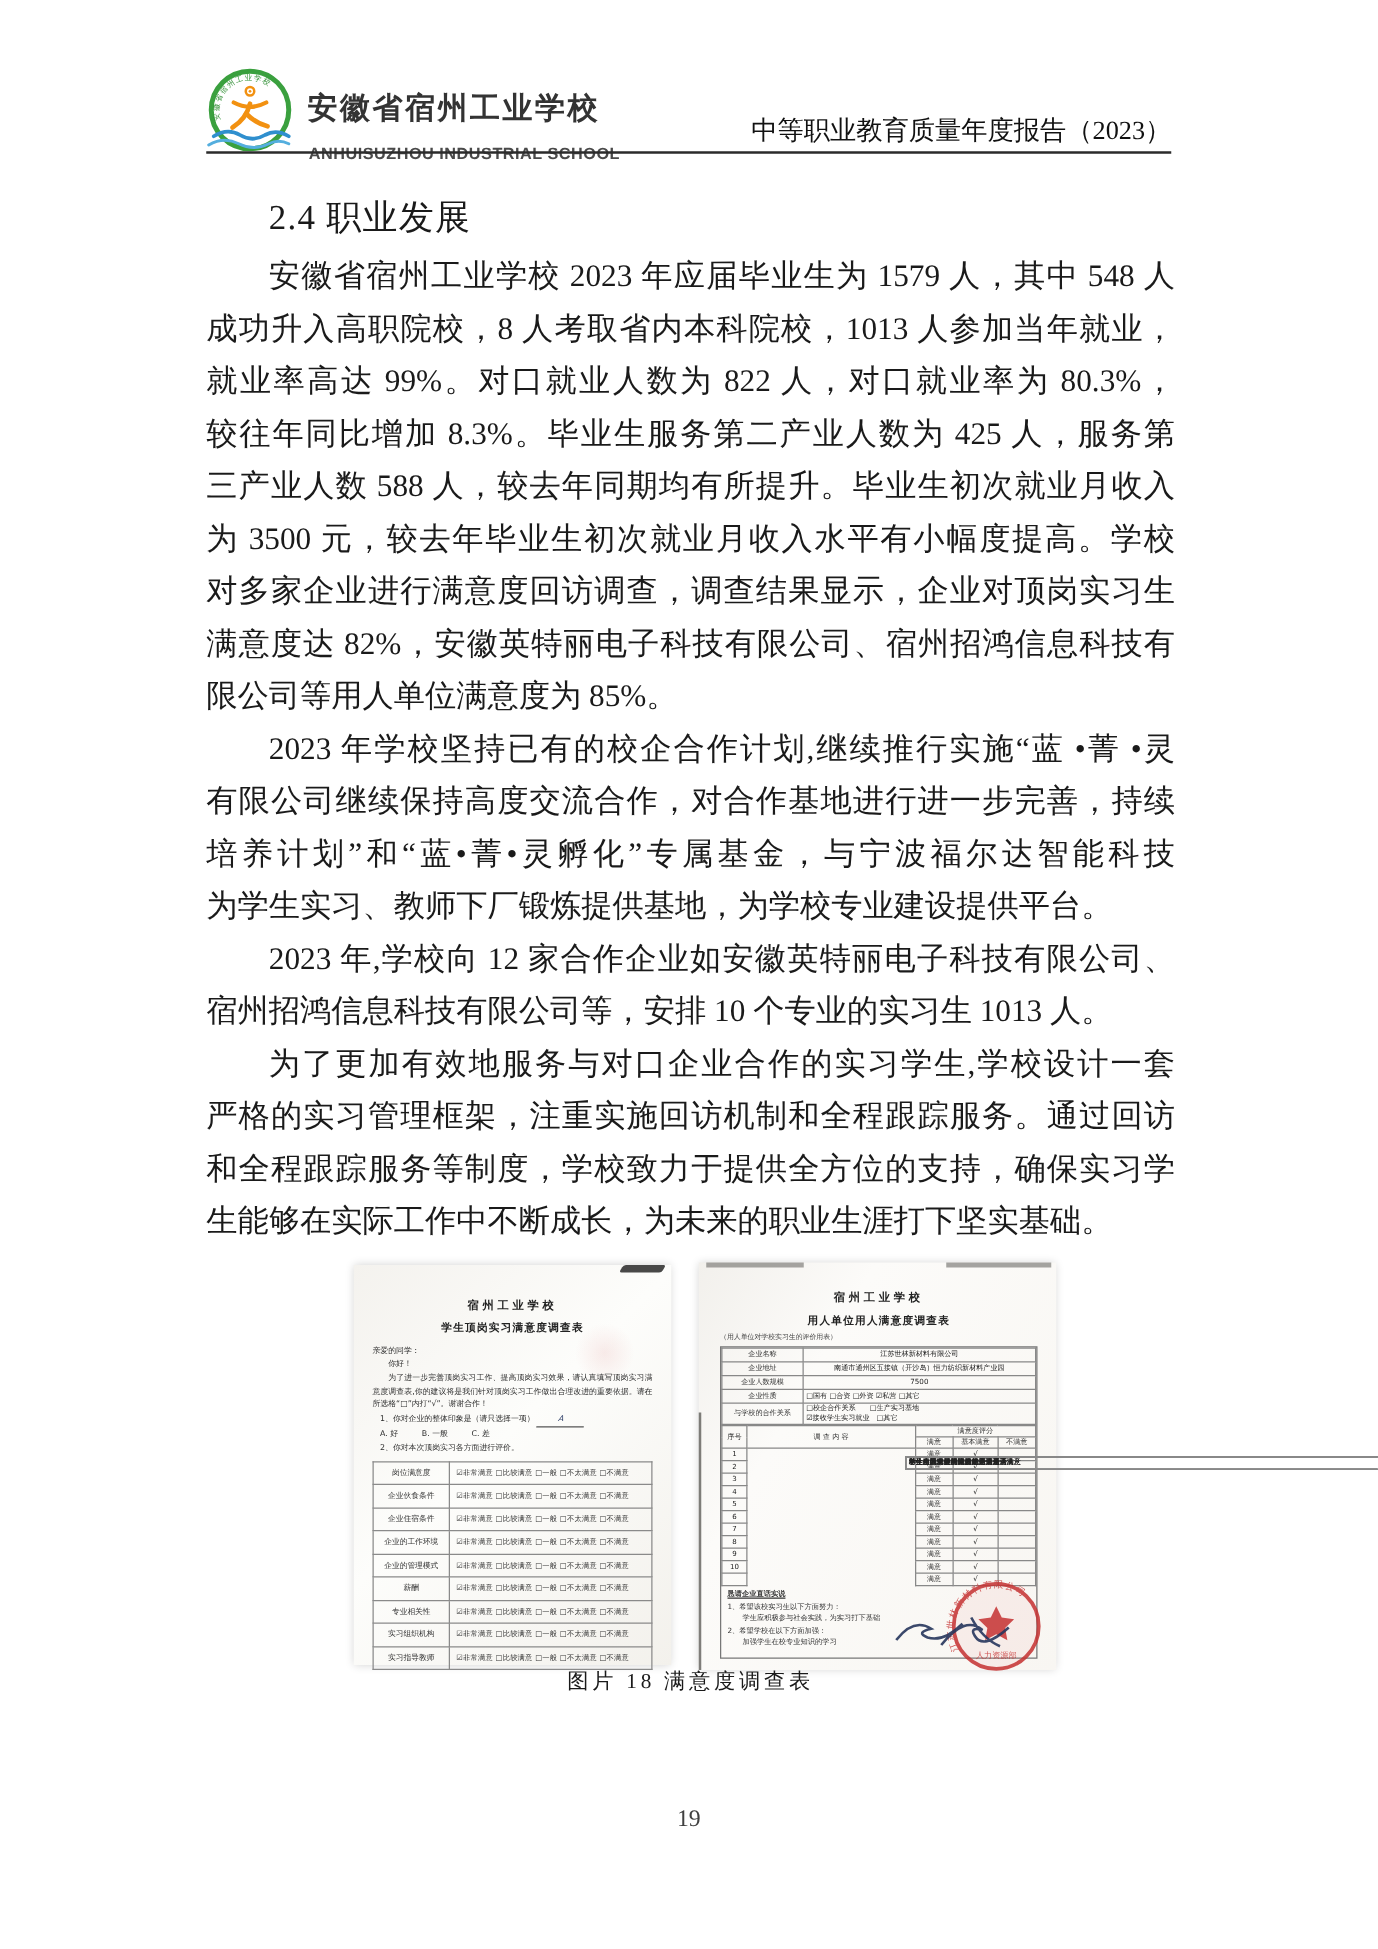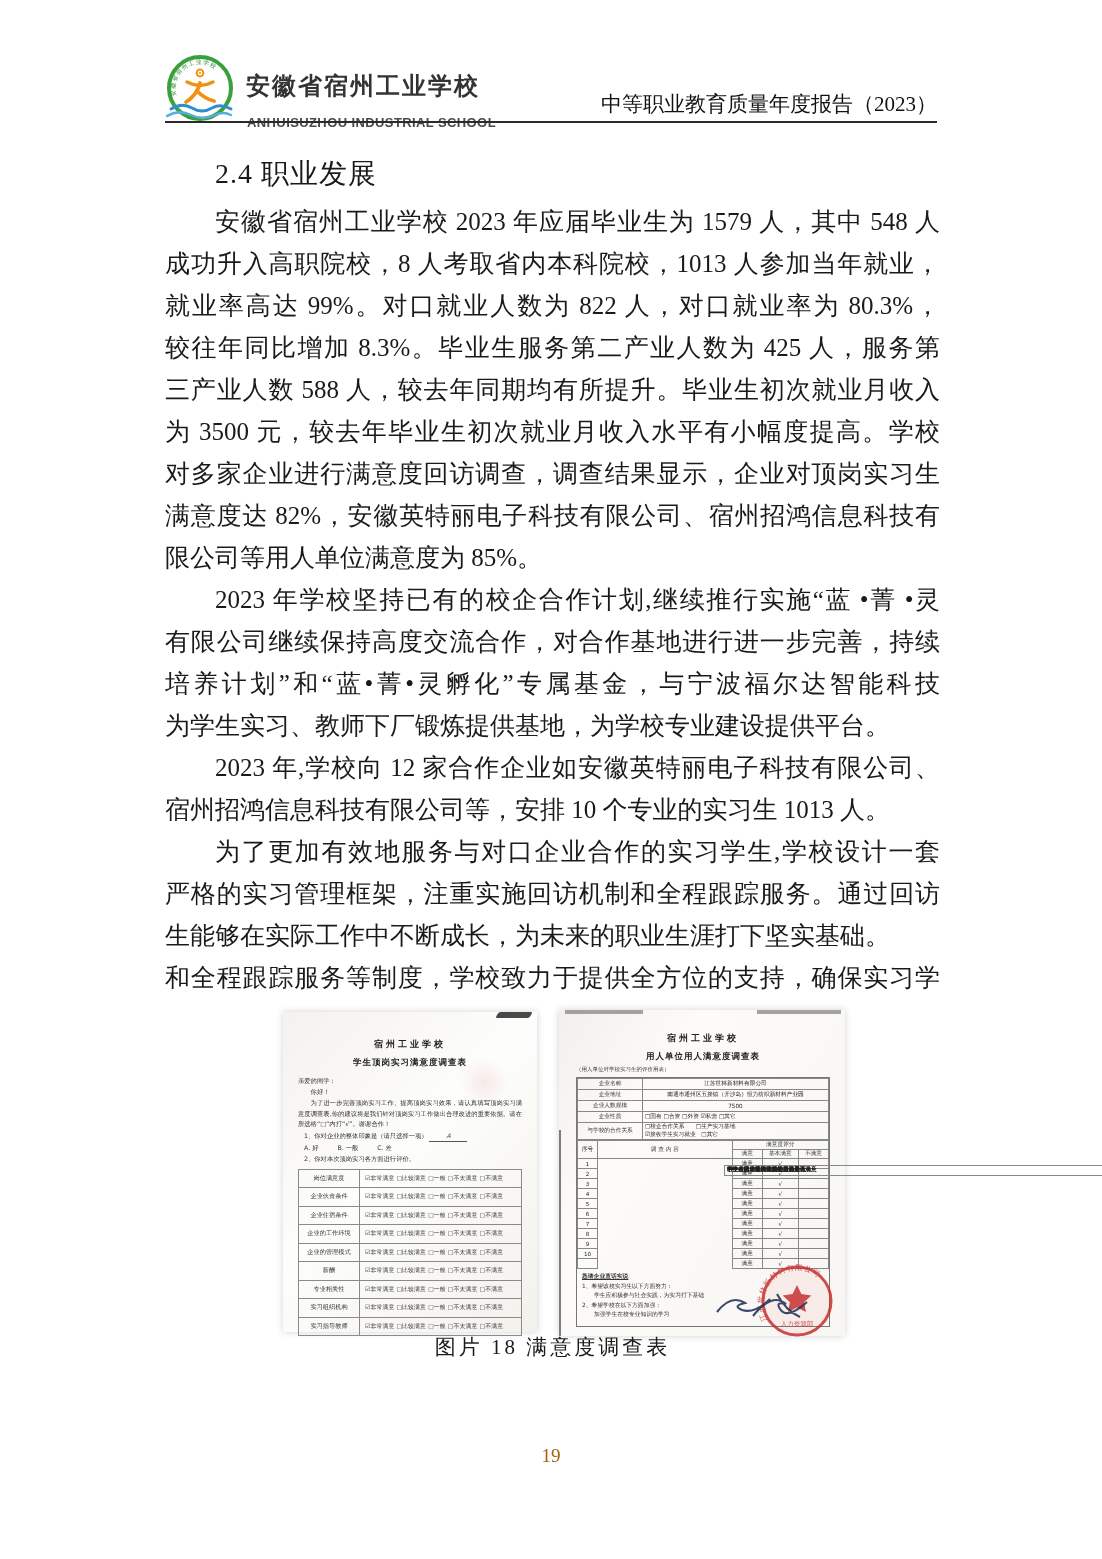--- a/index.html
+++ b/index.html
@@ -61,22 +61,22 @@
   .rf-rate th{font-size:5.7px;text-align:center;height:8px;color:#333;}
   .rf-rate td{font-size:5.6px;height:9px;color:#222;}
   .rf-rate .no{text-align:center;}
   .rf-rate .chk{text-align:center;}
   .rf-feedback{padding:3px 5px 6px 5px;font-size:5.8px;line-height:9.5px;color:#333;}
   .fb-title{font-weight:bold;text-decoration:underline;}
   .fb-indent{margin-left:12px;}
   .stamp{position:absolute;left:150px;top:246px;width:140px;height:90px;}
   
   .figure-caption{position:absolute;left:165px;top:1333px;width:775px;text-align:center;
-    font-size:21px;letter-spacing:3px;color:#1a1a1a;}
-  .page-number{position:absolute;left:0;top:1445px;width:1102px;text-align:center;font-size:19px;color:#a16207;}
+    font-size:17px;letter-spacing:3px;color:#1a1a1a;}
+  .page-number{position:absolute;left:0;top:1445px;width:1102px;text-align:center;font-size:19px;color:#404040;}
 </style>
 </head>
 <body>
 
 <div>
   <svg class="logo" viewBox="0 0 74 78">
     <circle cx="37" cy="36" r="31" fill="#ffffff" stroke="#3aa03e" stroke-width="4"></circle>
     <path id="ltop" d="M13 44 A25 25 0 1 1 61 44" fill="none"></path>
     <text font-size="6" fill="#2f8f33" letter-spacing="1"><textPath href="#ltop">安徽省宿州工业学校</textPath></text>
     <circle cx="37" cy="21" r="3.4" fill="none" stroke="#f29111" stroke-width="2"></circle>
@@ -106,22 +106,22 @@
       <div class="bline">满意度达 82%，安徽英特丽电子科技有限公司、宿州招鸿信息科技有</div>
       <div class="bline plast">限公司等用人单位满意度为 85%。</div>
       <div class="bline first">2023 年学校坚持已有的校企合作计划,继续推行实施“蓝 •菁 •灵</div>
       <div class="bline">有限公司继续保持高度交流合作，对合作基地进行进一步完善，持续</div>
       <div class="bline">培养计划”和“蓝•菁•灵孵化”专属基金，与宁波福尔达智能科技</div>
       <div class="bline plast">为学生实习、教师下厂锻炼提供基地，为学校专业建设提供平台。</div>
       <div class="bline first">2023 年,学校向 12 家合作企业如安徽英特丽电子科技有限公司、</div>
       <div class="bline plast">宿州招鸿信息科技有限公司等，安排 10 个专业的实习生 1013 人。</div>
       <div class="bline first">为了更加有效地服务与对口企业合作的实习学生,学校设计一套</div>
       <div class="bline">严格的实习管理框架，注重实施回访机制和全程跟踪服务。通过回访</div>
+      <div class="bline">和全程跟踪服务等制度，学校致力于提供全方位的支持，确保实习学</div>
       <div class="bline plast">生能够在实际工作中不断成长，为未来的职业生涯打下坚实基础。</div>
-      <div class="bline">和全程跟踪服务等制度，学校致力于提供全方位的支持，确保实习学</div>
     </div>
 </div>
 
 <div class="scan scan-left">
   <div class="corner-smudge"></div>
   <div class="lf-inner">
     <div class="f-school">宿州工业学校</div>
     <div class="f-title">学生顶岗实习满意度调查表</div>
     <div class="lf-text">亲爱的同学：</div>
     <div class="lf-text" style="text-indent:2em;margin-top:0;">你好！</div>

